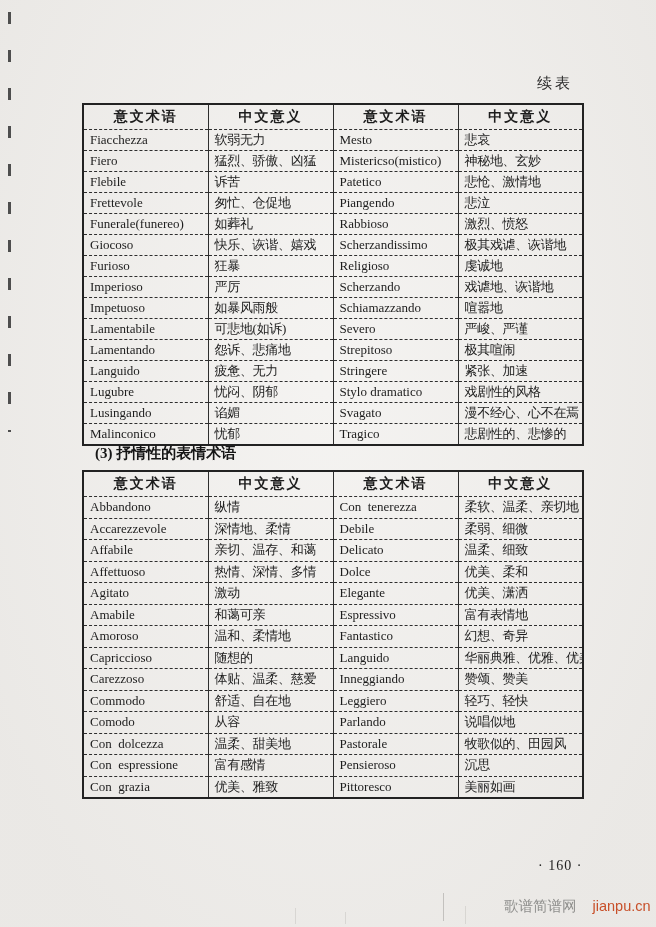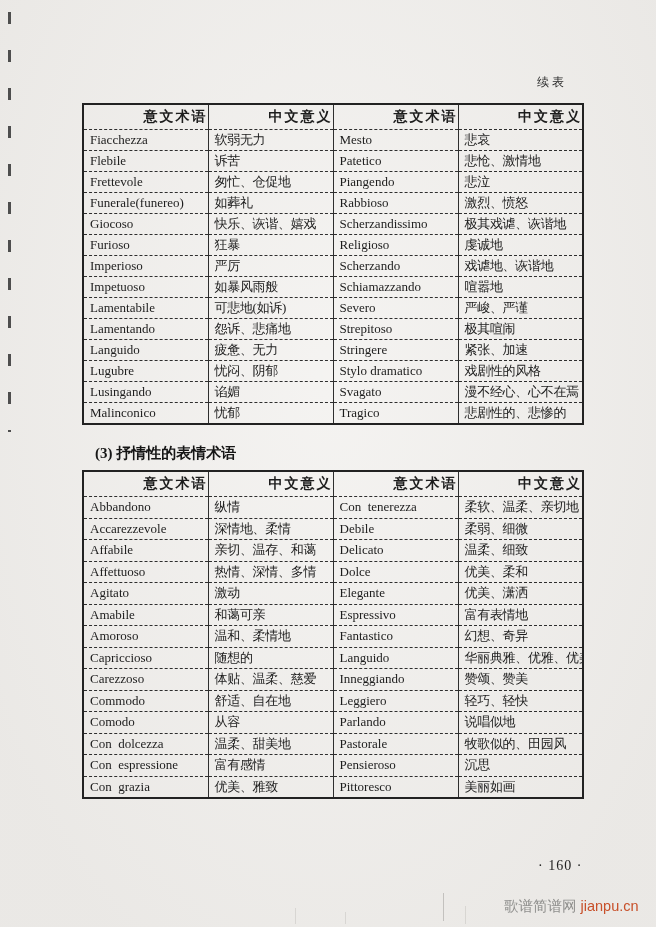--- a/index.html
+++ b/index.html
@@ -21,37 +21,37 @@
   .binding-marks {
     position: absolute; left: 8px; top: 12px;
     width: 3px; height: 420px;
     background: repeating-linear-gradient(180deg, #4e4e4e 0 12px, transparent 12px 38px);
   }
   .artifact {
     position: absolute; background: #c3c1be;
   }
   .continued {
     position: absolute; left: 537px; top: 74px;
-    font-size: 12px; letter-spacing: 3px; color: #2a2a2a;
+    font-size: 15px; letter-spacing: 3px; color: #2a2a2a;
   }
   table.terms {
     position: absolute; left: 82px;
     width: 500px;
     border-collapse: collapse;
     table-layout: fixed;
     border: 2px solid #222;
   }
   table.t1 { top: 103px; }
   table.t2 { top: 470px; }
   table.terms col { width: 125px; }
   table.terms th {
     border-left: 1px solid #2e2e2e;
     border-bottom: 1px dashed #2e2e2e;
     font-size: 14px; font-weight: bold;
-    height: 24px; text-align: right;
+    height: 24px; text-align: center;
     letter-spacing: 2px;
     padding: 0;
   }
   table.terms td {
     border-left: 1px solid #2e2e2e;
     border-top: 1px dashed #2e2e2e;
     font-size: 13px;
     padding: 0 2px 0 6px;
     white-space: pre;
     overflow: hidden;
@@ -68,21 +68,21 @@
   .pageno {
     position: absolute; left: 538px; top: 858px;
     font-size: 14px; color: #222; letter-spacing: 1px;
   }
   .watermark {
     position: absolute; left: 504px; top: 897px;
     font-size: 14.5px; white-space: nowrap;
     font-family: "Liberation Sans", "DejaVu Sans", sans-serif;
   }
   .watermark .wm-name { color: #8f8f8d; }
-  .watermark .wm-url { margin-left: 0; text-decoration: none; }
+  .watermark .wm-url { margin-left: 12px; text-decoration: none; }
 </style>
 </head>
 <body>
 
 <div class="page">
 
   <div class="binding-marks"></div>
 
   <div class="continued">续表</div>
 
@@ -100,20 +100,26 @@
           <th>意文术语</th>
           <th>中文意义</th>
         </tr>
       </thead>
       <tbody>
         <tr>
           <td class="it">Fiacchezza</td>
           <td class="cn">软弱无力</td>
           <td class="it">Mesto</td>
           <td class="cn">悲哀</td>
+        </tr>
+        <tr>
+          <td class="it">Fiero</td>
+          <td class="cn">猛烈、骄傲、凶猛</td>
+          <td class="it">Mistericso(mistico)</td>
+          <td class="cn">神秘地、玄妙</td>
         </tr>
         <tr>
           <td class="it">Flebile</td>
           <td class="cn">诉苦</td>
           <td class="it">Patetico</td>
           <td class="cn">悲怆、激情地</td>
         </tr>
         <tr>
           <td class="it">Frettevole</td>
           <td class="cn">匆忙、仓促地</td>

